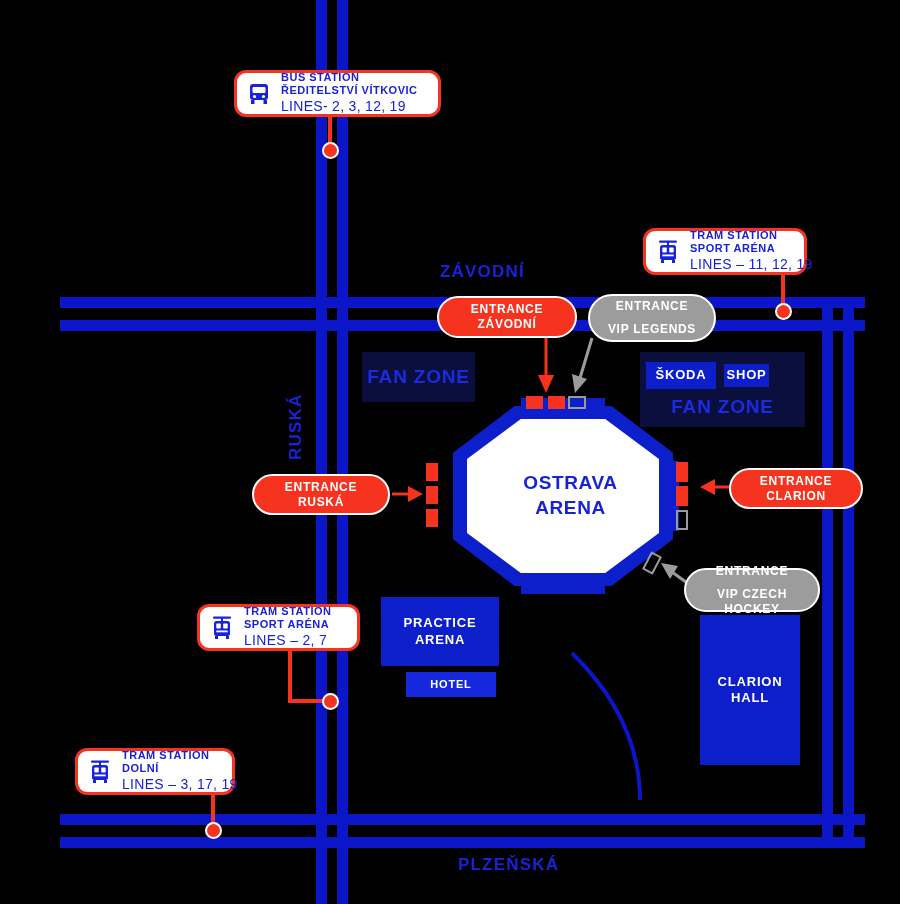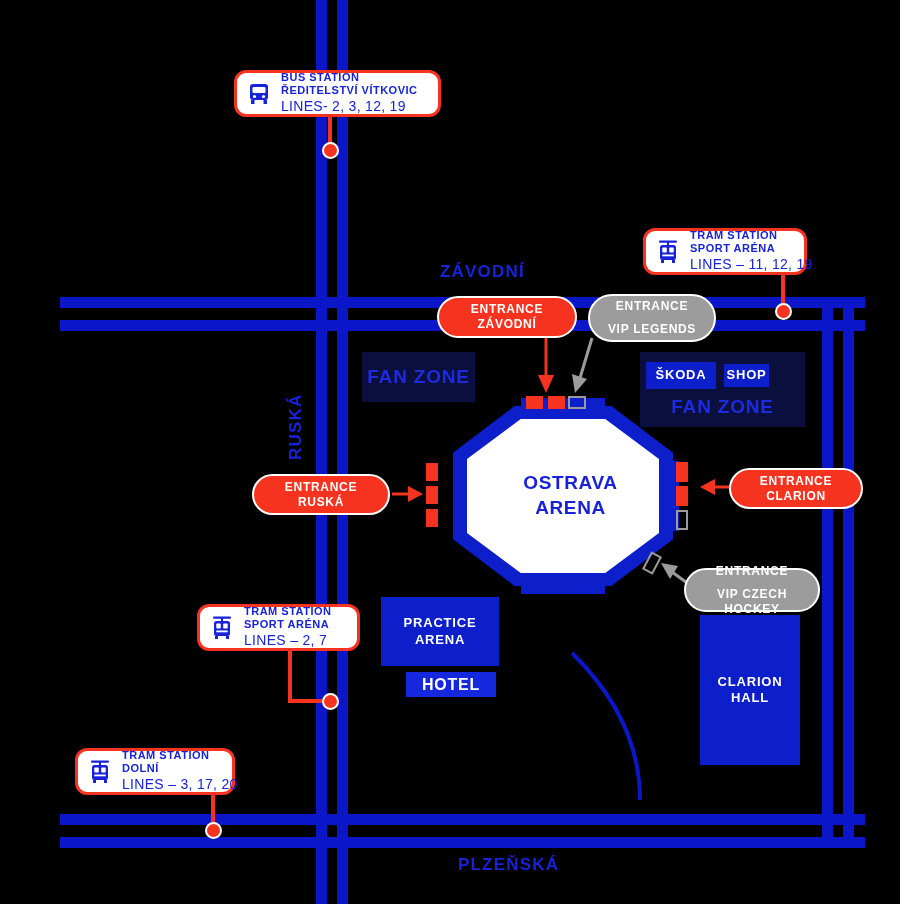--- a/index.html
+++ b/index.html
@@ -40,21 +40,21 @@
     display: flex;
     align-items: center;
     justify-content: center;
     text-align: center;
     font-weight: bold;
     letter-spacing: 0.8px;
     line-height: 1.25;
   }
   .zone-dark { background: #0a0f3d; color: #1d2ae0; font-size: 19px; text-align: right; }
   .zone-bright { background: #0d1ecb; color: #ffffff; font-size: 13px; }
-  .zone-mid { background: #1528dd; color: #ffffff; font-size: 16px; }
+  .zone-mid { background: #1528dd; color: #ffffff; font-size: 11px; }
 
   
   #arena-wrap { position: absolute; left: 453px; top: 406px; width: 220px; height: 180px; }
   .arena-shape {
     position: absolute; inset: 0;
     background: #0d1ecb;
     clip-path: polygon(28% 0%, 72% 0%, 100% 26%, 100% 74%, 72% 100%, 28% 100%, 0% 74%, 0% 26%);
   }
   .arena-inner {
     position: absolute; left: 14px; top: 13px; right: 14px; bottom: 13px;
@@ -313,17 +313,17 @@
       <rect x="5" y="6" width="16" height="15" rx="2.5" fill="#1822d8"></rect>
       <rect x="7.3" y="8.5" width="4.5" height="5" rx="0.8" fill="#ffffff"></rect>
       <rect x="14.2" y="8.5" width="4.5" height="5" rx="0.8" fill="#ffffff"></rect>
       <rect x="7.3" y="15.5" width="11.4" height="1.8" fill="#ffffff"></rect>
       <rect x="6" y="21" width="3" height="3" fill="#1822d8"></rect>
       <rect x="17" y="21" width="3" height="3" fill="#1822d8"></rect>
     </svg>
     <div class="badge-text">
       <span class="badge-title">TRAM STATION</span>
       <span class="badge-title">DOLNÍ</span>
-      <span class="badge-lines">LINES – 3, 17, 20</span>
+      <span class="badge-lines">LINES – 3, 17, 19</span>
     </div>
   </div>
 
 </div>
 
 </body></html>

